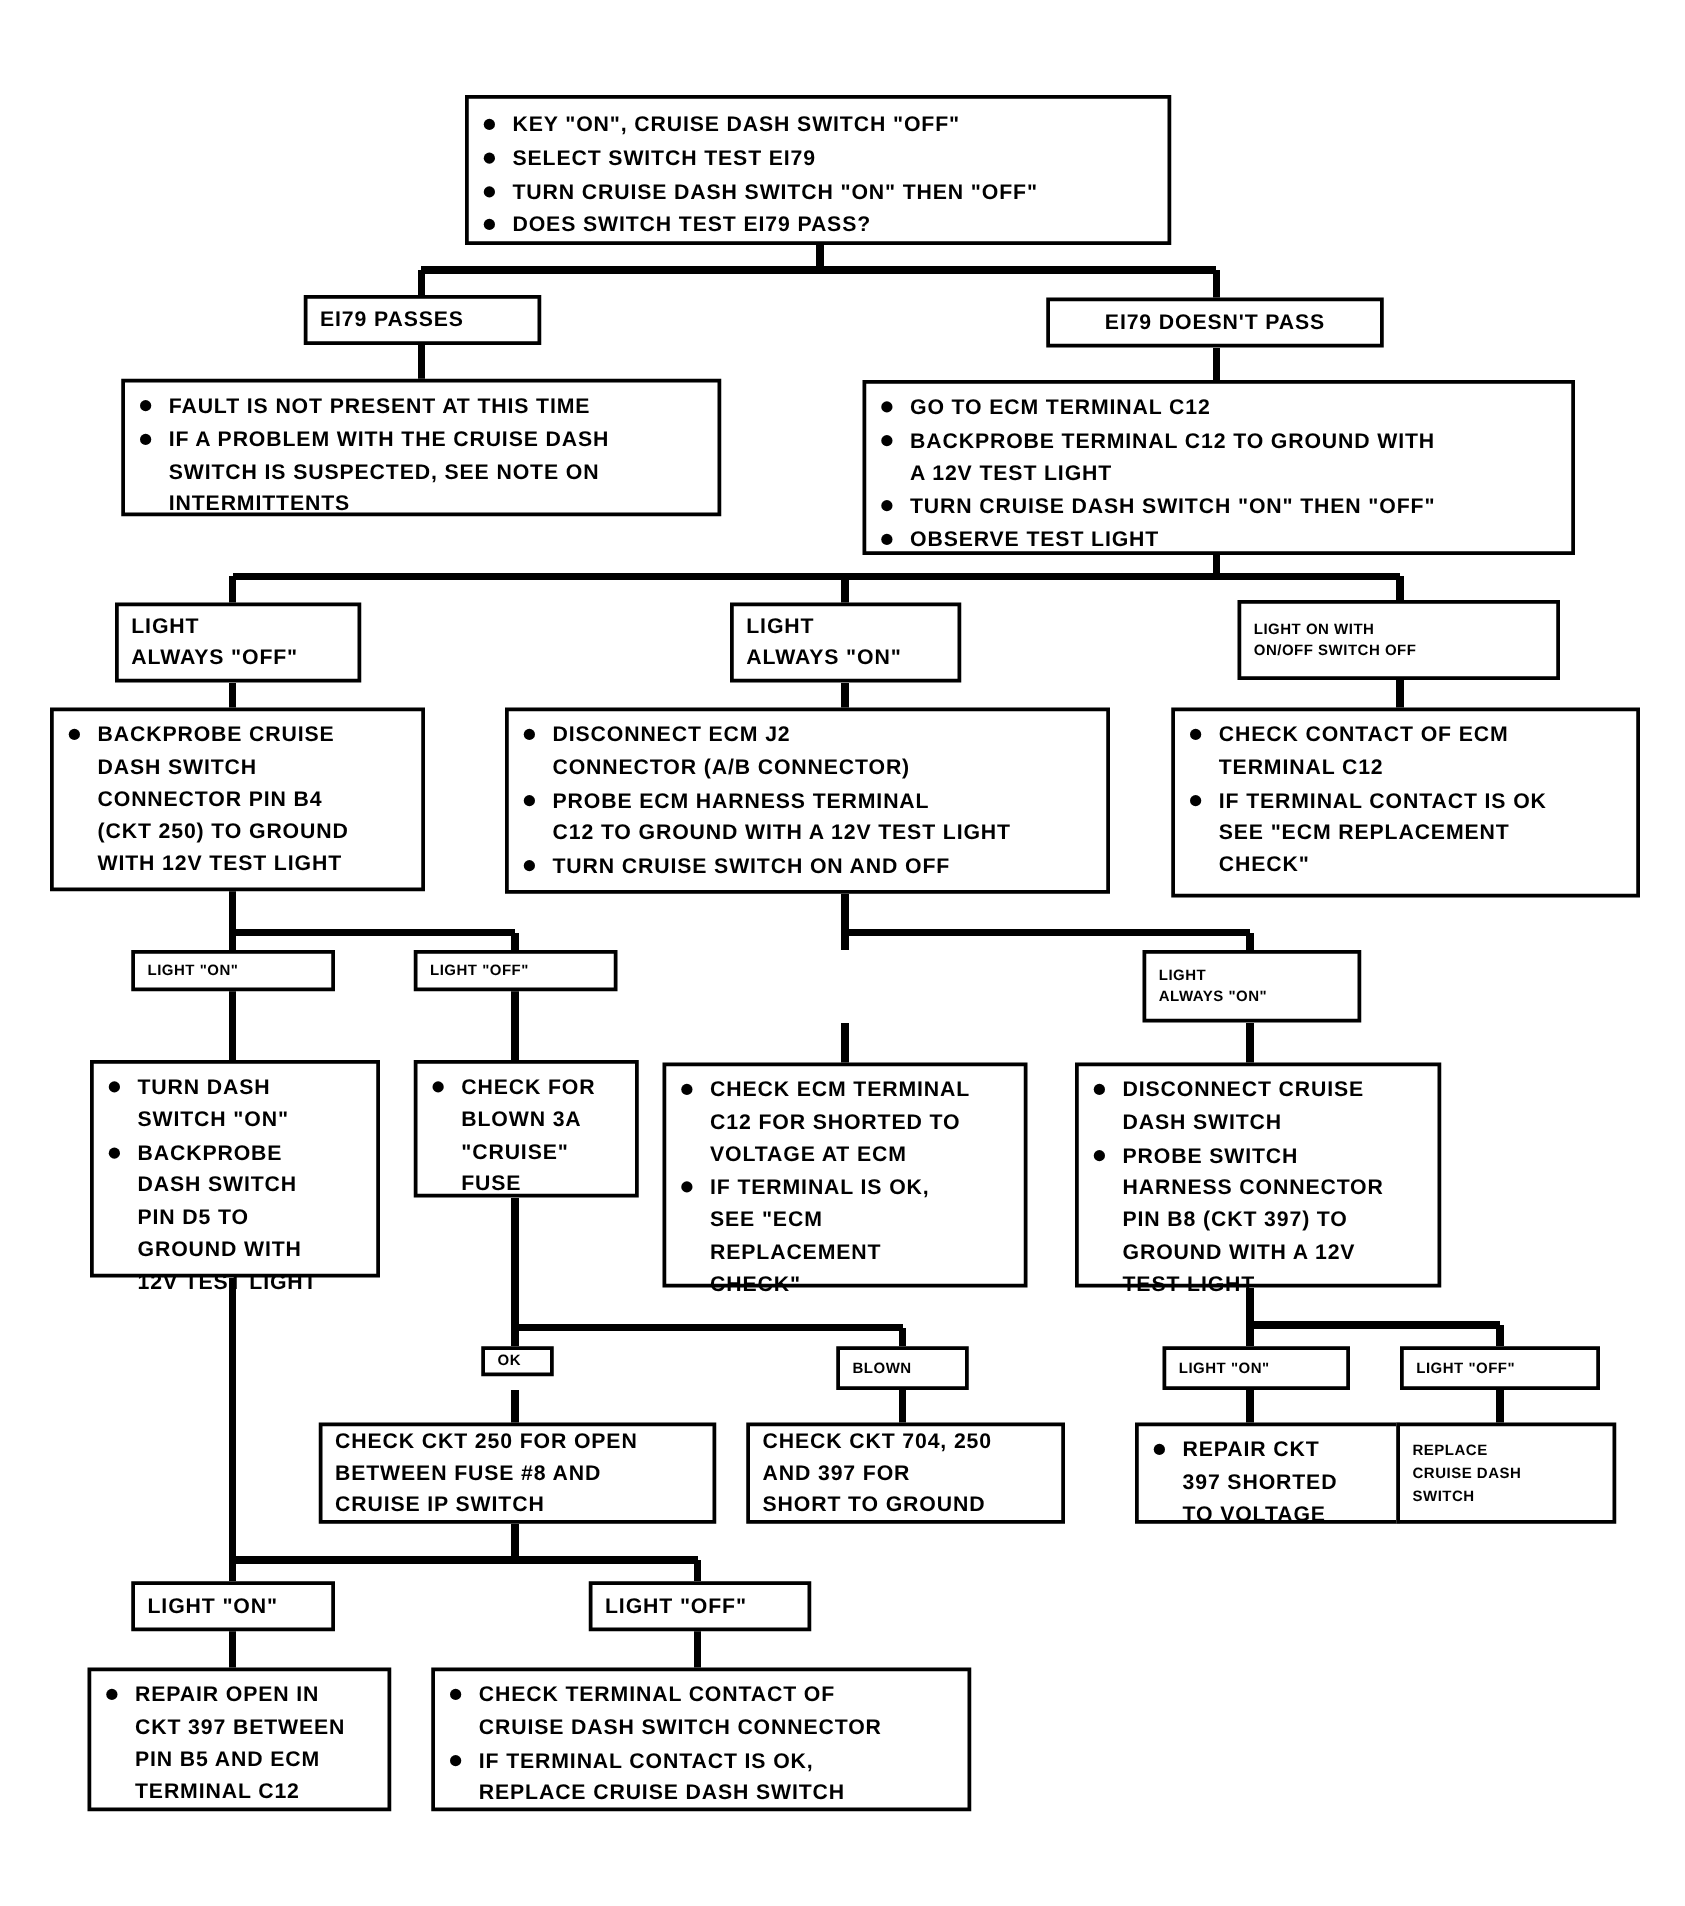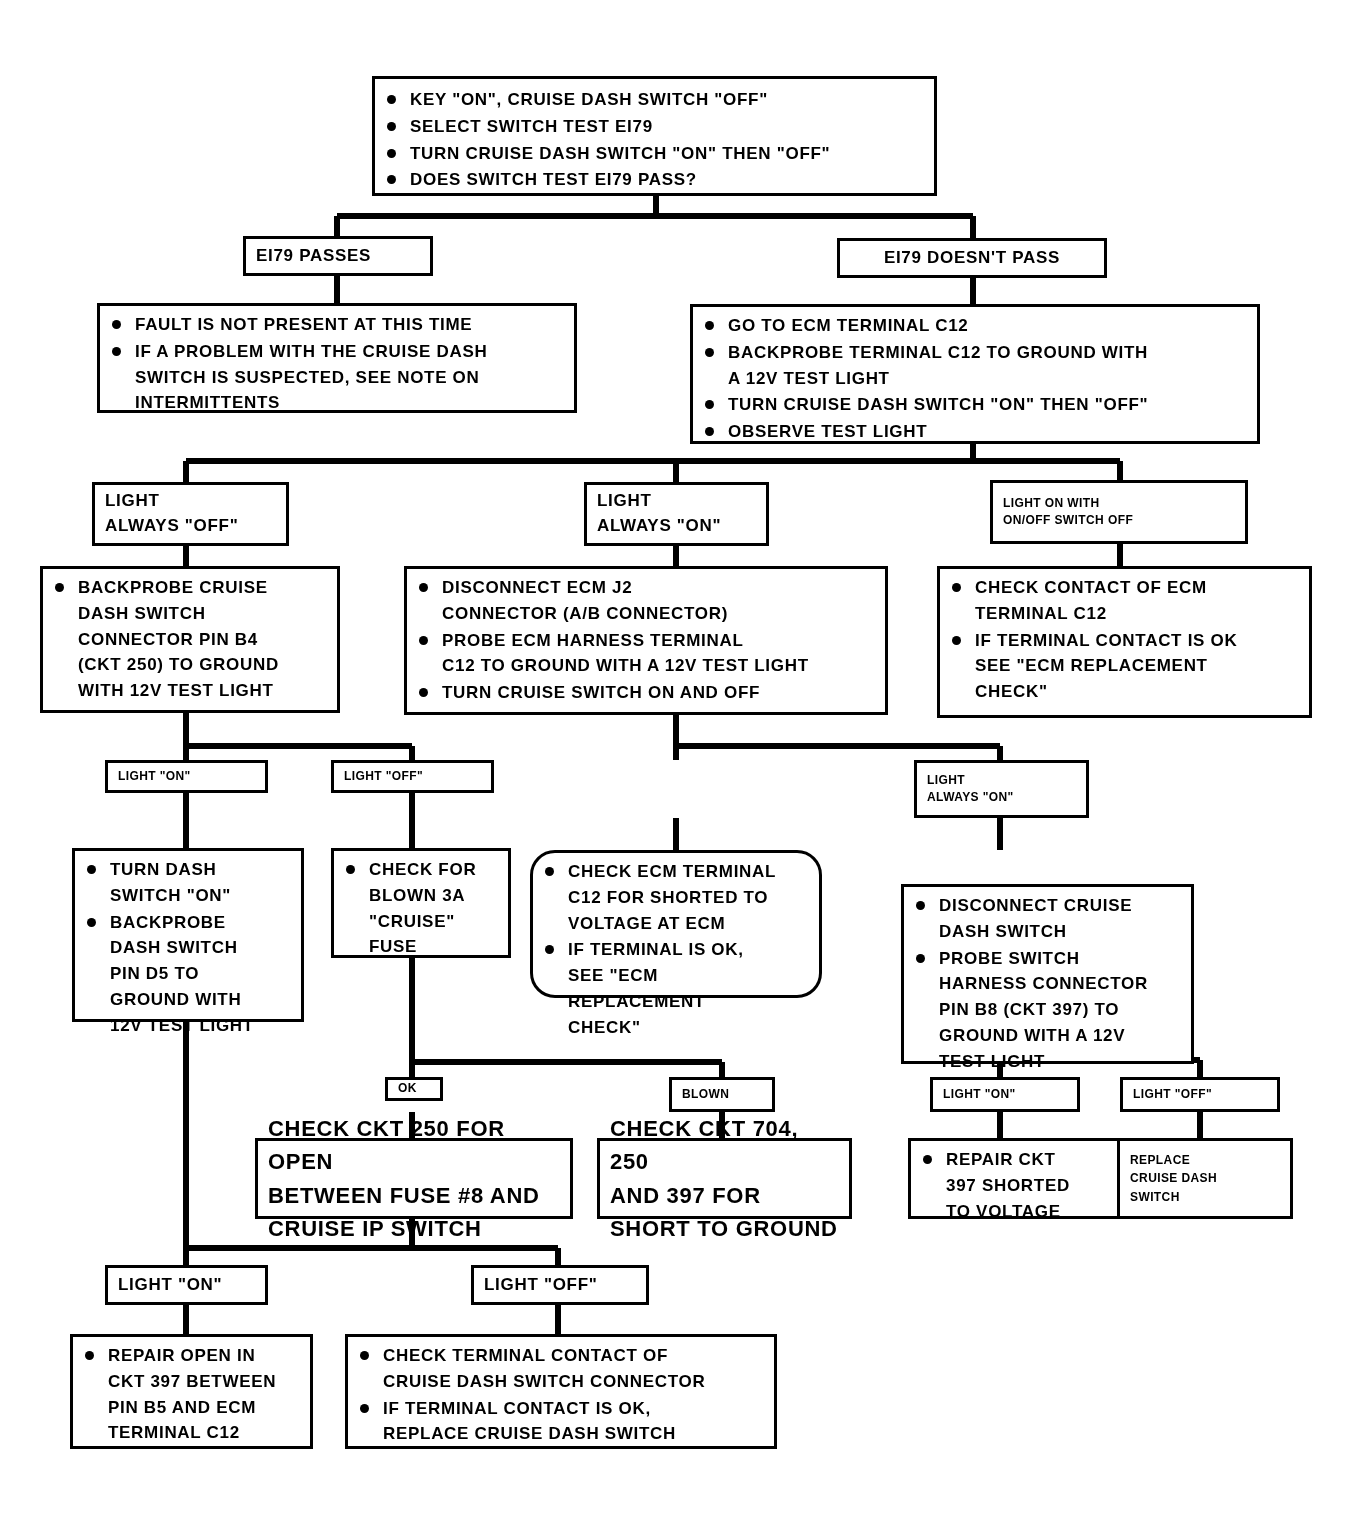--- a/index.html
+++ b/index.html
@@ -46,21 +46,21 @@
     content:"";
     position:absolute;
     left:2px;
     top:8px;
     width:9px;
     height:9px;
     border-radius:50%;
     background:#000;
   }
   .plainlines{
-    font-size:22px;
+    font-size:17px;
     letter-spacing:0.7px;
     line-height:1.52;
     color:#000;
     font-weight:600;
     white-space:pre-line;
   }
   .small{font-size:12px;letter-spacing:0.4px;}
 </style>
 </head>
 <body>
@@ -249,33 +249,33 @@
 
   <div class="box" style="left:331px;top:848px;width:180px;height:110px;">
     <ul class="bullets">
       <li>CHECK FOR
 BLOWN 3A
 "CRUISE"
 FUSE</li>
     </ul>
   </div>
 
-  <div class="box" style="left:530px;top:850px;width:292px;height:148px;border-radius:25px;">
+  <div class="box" style="left:530px;top:850px;width:292px;height:180px;">
     <ul class="bullets">
       <li>CHECK ECM TERMINAL
 C12 FOR SHORTED TO
 VOLTAGE AT ECM</li>
       <li>IF TERMINAL IS OK,
 SEE "ECM
 REPLACEMENT
 CHECK"</li>
     </ul>
   </div>
 
-  <div class="box" style="left:860px;top:884px;width:293px;height:180px;margin-left:41px;">
+  <div class="box" style="left:860px;top:850px;width:293px;height:180px;">
     <ul class="bullets">
       <li>DISCONNECT CRUISE
 DASH SWITCH</li>
       <li>PROBE SWITCH
 HARNESS CONNECTOR
 PIN B8 (CKT 397) TO
 GROUND WITH A 12V
 TEST LIGHT</li>
     </ul>
   </div>

